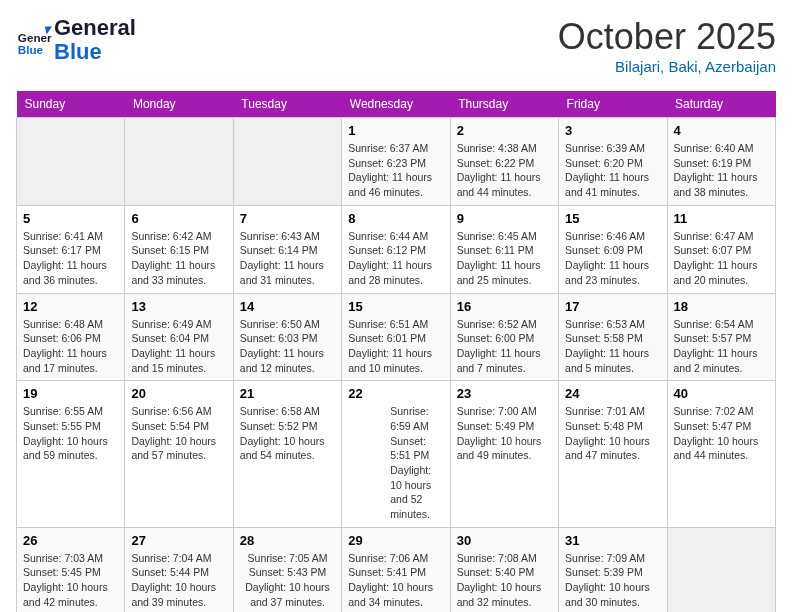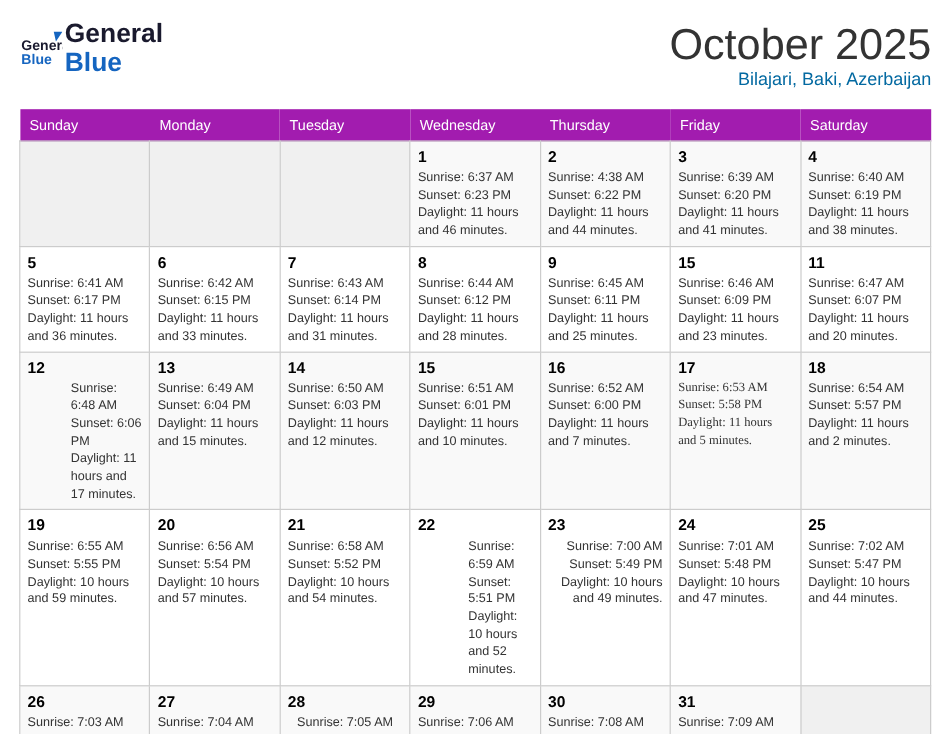--- a/index.html
+++ b/index.html
@@ -185,21 +185,21 @@
         <td>
           <span class="day-num">11</span>
           <div class="cell-text" style="white-space: pre-line;">Sunrise: 6:47 AM
 Sunset: 6:07 PM
 Daylight: 11 hours and 20 minutes.</div>
         </td>
       </tr>
       <tr>
         <td>
           <span class="day-num">12</span>
-          <div class="cell-text" style="white-space: pre-line; margin-left: 36px;">Sunrise: 6:48 AM
+          <div class="cell-text" style="white-space: pre-line;">Sunrise: 6:48 AM
 Sunset: 6:06 PM
 Daylight: 11 hours and 17 minutes.</div>
         </td>
         <td>
           <span class="day-num">13</span>
           <div class="cell-text" style="white-space: pre-line;">Sunrise: 6:49 AM
 Sunset: 6:04 PM
 Daylight: 11 hours and 15 minutes.</div>
         </td>
         <td>
@@ -215,21 +215,21 @@
 Daylight: 11 hours and 10 minutes.</div>
         </td>
         <td>
           <span class="day-num">16</span>
           <div class="cell-text" style="white-space: pre-line;">Sunrise: 6:52 AM
 Sunset: 6:00 PM
 Daylight: 11 hours and 7 minutes.</div>
         </td>
         <td>
           <span class="day-num">17</span>
-          <div class="cell-text" style="white-space: pre-line; font-family: Liberation Serif, serif;">Sunrise: 6:53 AM
+          <div class="cell-text" style="white-space: pre-line;">Sunrise: 6:53 AM
 Sunset: 5:58 PM
 Daylight: 11 hours and 5 minutes.</div>
         </td>
         <td>
           <span class="day-num">18</span>
           <div class="cell-text" style="white-space: pre-line;">Sunrise: 6:54 AM
 Sunset: 5:57 PM
 Daylight: 11 hours and 2 minutes.</div>
         </td>
       </tr>
@@ -253,32 +253,32 @@
 Daylight: 10 hours and 54 minutes.</div>
         </td>
         <td>
           <span class="day-num">22</span>
           <div class="cell-text" style="white-space: pre-line; margin-left: 42px;">Sunrise: 6:59 AM
 Sunset: 5:51 PM
 Daylight: 10 hours and 52 minutes.</div>
         </td>
         <td>
           <span class="day-num">23</span>
-          <div class="cell-text" style="white-space: pre-line; text-align: right;">Sunrise: 7:00 AM
+          <div class="cell-text" style="white-space: pre-line;">Sunrise: 7:00 AM
 Sunset: 5:49 PM
 Daylight: 10 hours and 49 minutes.</div>
         </td>
         <td>
           <span class="day-num">24</span>
           <div class="cell-text" style="white-space: pre-line;">Sunrise: 7:01 AM
 Sunset: 5:48 PM
 Daylight: 10 hours and 47 minutes.</div>
         </td>
         <td>
-          <span class="day-num">25</span>
+          <span class="day-num">40</span>
           <div class="cell-text" style="white-space: pre-line;">Sunrise: 7:02 AM
 Sunset: 5:47 PM
 Daylight: 10 hours and 44 minutes.</div>
         </td>
       </tr>
       <tr>
         <td>
           <span class="day-num">26</span>
           <div class="cell-text" style="white-space: pre-line;">Sunrise: 7:03 AM
 Sunset: 5:45 PM

